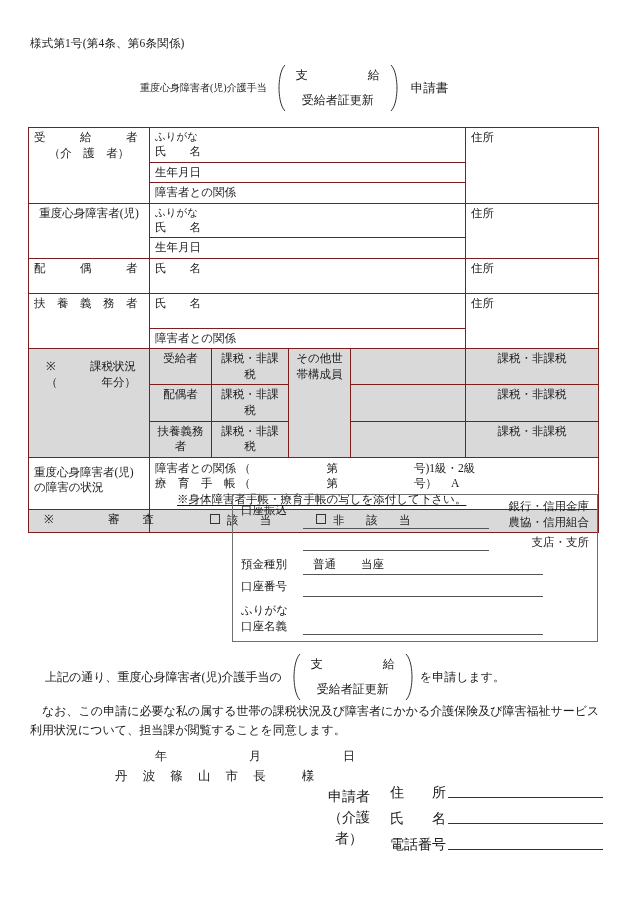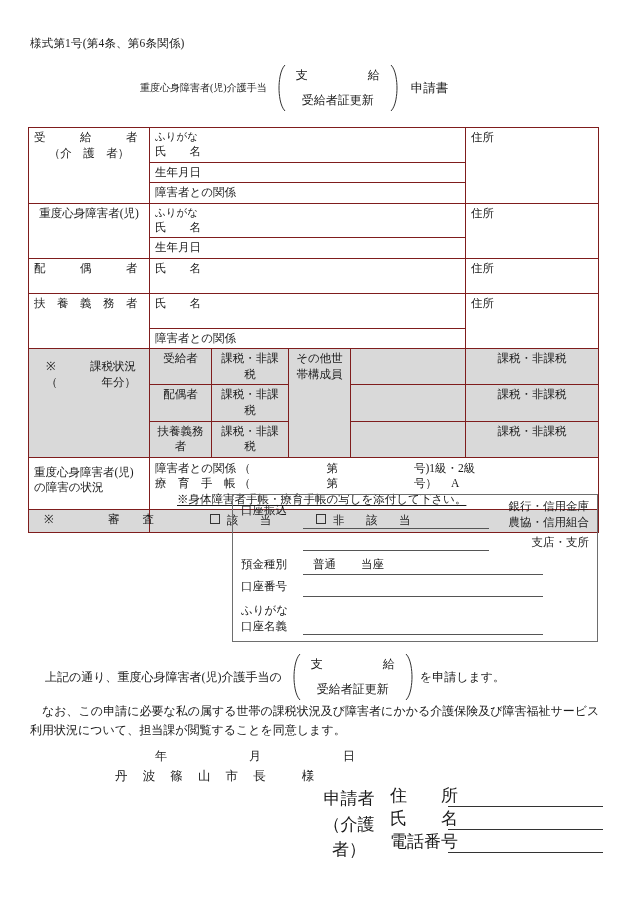--- a/index.html
+++ b/index.html
@@ -224,33 +224,33 @@
     white-space: nowrap;
   }
   .mayor-name { letter-spacing: 6px; }
   .mayor-sama { margin-left: 30px; }
 
   
   .applicant {
     position: absolute;
     left: 318px;
     top: 784px;
-    font-size: 17px;
+    font-size: 14px;
   }
   .app-left {
     position: absolute;
     left: 0; top: 2px;
     width: 62px;
     text-align: center;
     line-height: 1.5;
   }
   .app-rows { margin-left: 72px; }
   .app-row {
     display: flex;
-    align-items: flex-end;
+    margin-bottom: 8px;
   }
   .app-lbl {
     width: 52px;
     white-space: nowrap;
     display: inline-flex;
     justify-content: space-between;
   }
   .app-lbl.tight { letter-spacing: 0px; justify-content: flex-start; }
   .app-ul {
     width: 155px;

